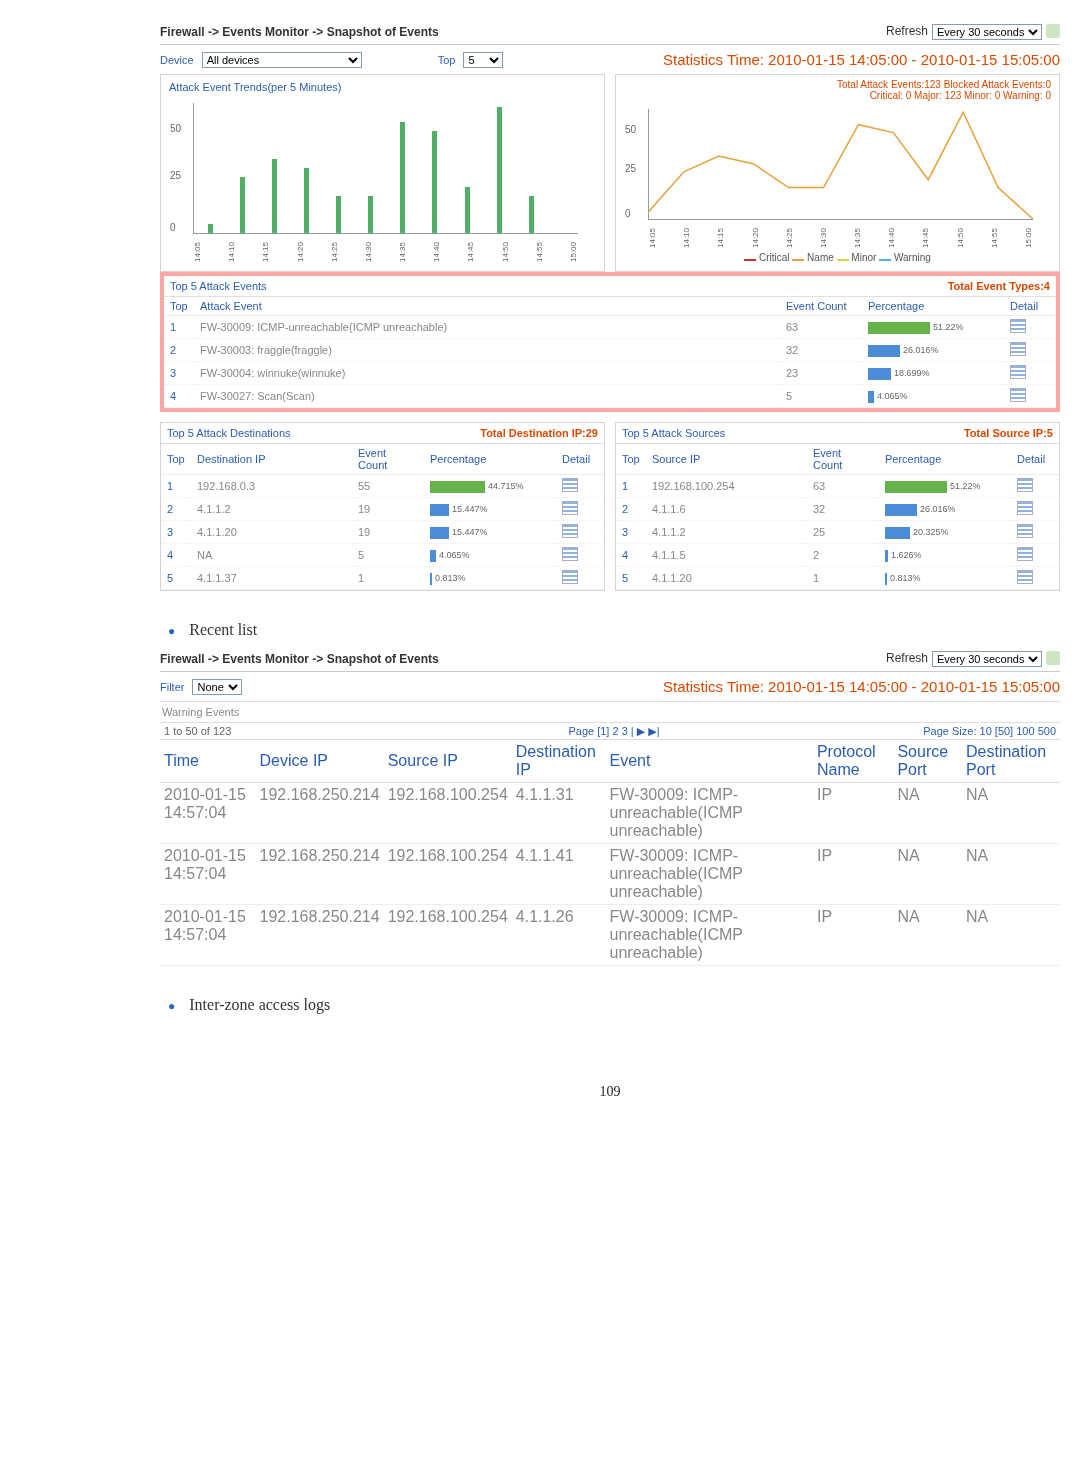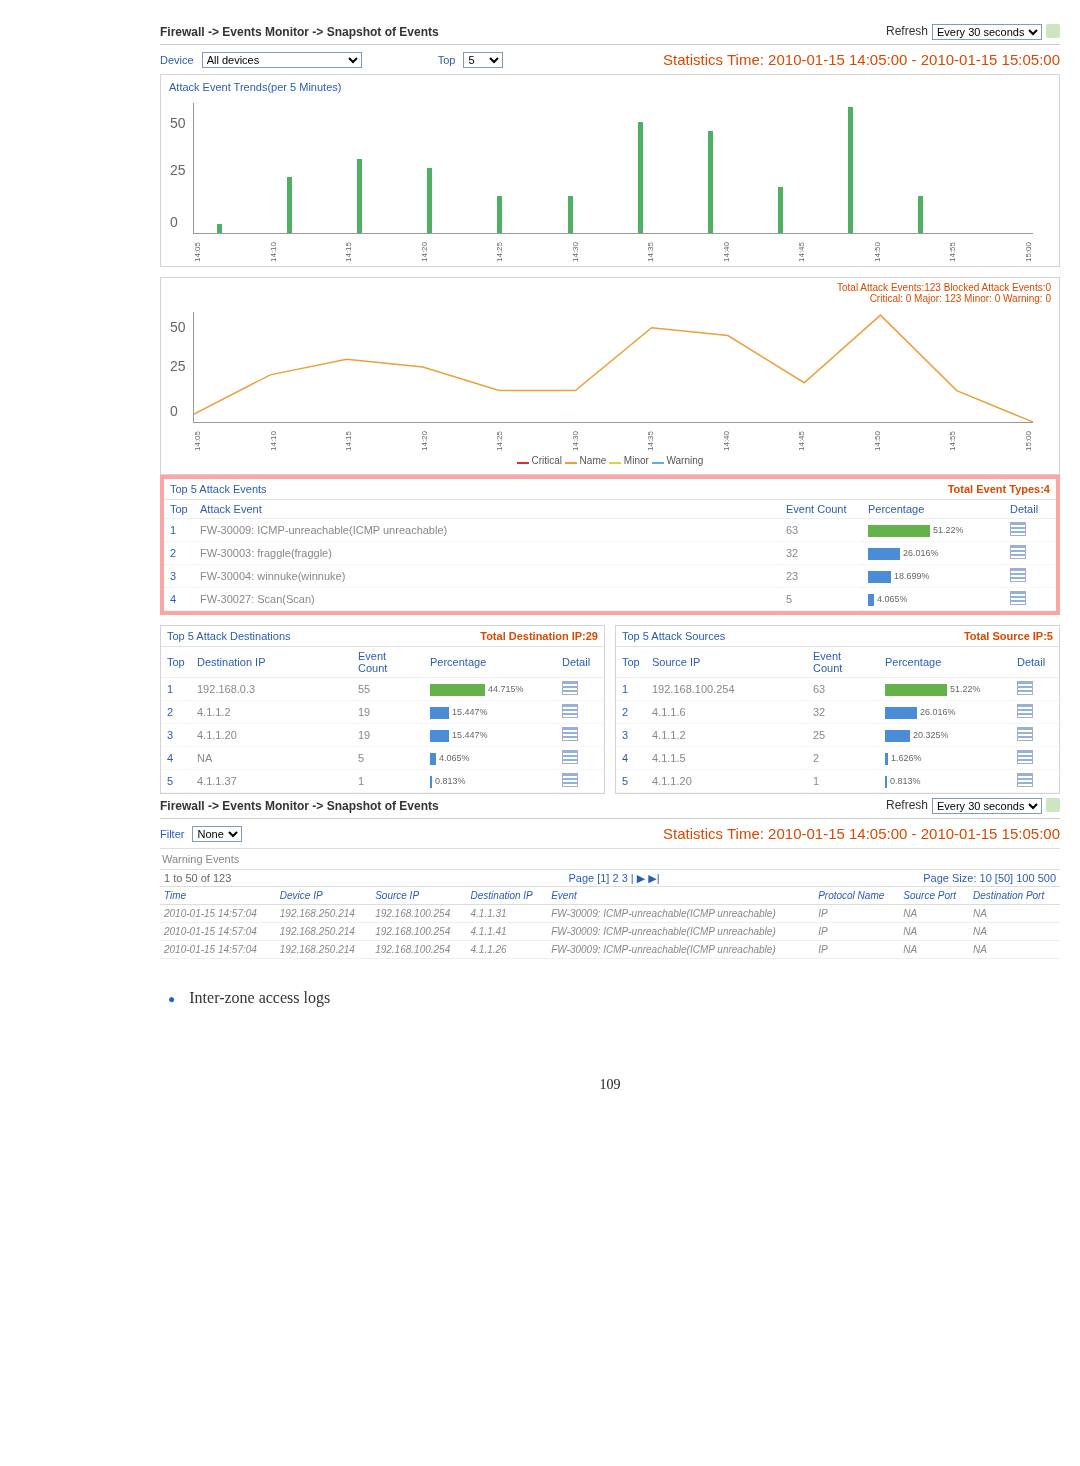--- a/index.html
+++ b/index.html
@@ -4,26 +4,26 @@
 <style>
 body { font-family: Arial, sans-serif; font-size: 11px; background: #fff; margin: 0; padding: 20px 160px; color: #333; }
 .page { width: 900px; }
 .breadcrumb-bar { display: flex; justify-content: space-between; align-items: center; border-bottom: 1px solid #ccc; padding: 4px 0; font-weight: bold; font-size: 12px; }
 .breadcrumb-bar .right { display: flex; align-items: flex-start; gap: 4px; font-weight: normal; }
 select { font-size: 11px; border: 1px solid #7f9db9; background: #fff; }
 .refresh-icon { display: inline-block; width: 14px; height: 14px; background: #cde5c0; border-radius: 2px; position: relative; }
 .filter-row { display: flex; align-items: center; gap: 8px; padding: 6px 0; }
 .filter-row .link { color: #2a5db0; cursor: pointer; }
 .stats-time { color: #d94a00; font-size: 15px; margin-left: auto; }
-.charts-row { display: flex; gap: 10px; flex-direction: column; }
+.charts-row { display: flex; gap: 10px; }
 .chart-box { border: 1px solid #d4d4d4; flex: 1; padding: 4px; }
 .chart-title { color: #2a5db0; font-size: 11px; padding: 2px 4px; }
 .chart-summary { color: #d94a00; font-size: 10px; text-align: right; padding: 0 4px; }
 .chart-area { height: 130px; position: relative; border-left: 1px solid #999; border-bottom: 1px solid #999; margin: 8px 22px 4px 28px; }
-.y-label { position: absolute; left: -24px; font-size: 14px; color: #666; transform: translateY(-50%); }
+.y-label { position: absolute; left: -24px; font-size: 10px; color: #666; transform: translateY(-50%); }
 .x-ticks { display: flex; justify-content: space-between; margin: 0 22px 0 28px; }
 .x-tick { font-size: 8px; color: #666; writing-mode: vertical-rl; transform: rotate(180deg); height: 24px; }
 .legend { text-align: center; font-size: 10px; color: #555; padding: 4px 0; }
 .legend-sw { display: inline-block; width: 10px; height: 10px; vertical-align: middle; margin: 0 3px 0 8px; }
 .bar-pair { position: absolute; bottom: 0; width: 12px; display: flex; gap: 1px; }
 .bar { width: 5px; background: #556fbf; }
 .bar.other { background: #4fb063; }
 .line-seg { position: absolute; width: 12px; height: 2px; }
 .table-panel { border: 4px solid #fca5a5; margin-top: 0; }
 .panel-head { display: flex; justify-content: space-between; padding: 4px 6px; color: #2a5db0; border-bottom: 1px solid #e0e0e0; }
@@ -38,21 +38,21 @@
 .pbar-label { font-size: 9px; color: #666; margin-left: 3px; }
 .detail-icon { display: inline-block; width: 14px; height: 12px; background: repeating-linear-gradient(#8fb3d9 0 2px, #fff 2px 4px); border: 1px solid #aac; }
 .two-col { display: flex; gap: 10px; margin-top: 10px; }
 .two-col > div { flex: 1; border: 1px solid #d4d4d4; }
 .bullet-section { margin: 30px 0 8px 8px; }
 .bullet-section .dot { color: #1f67c0; font-size: 12px; margin-right: 14px; }
 .bullet-section .txt { font-family: Georgia, serif; font-size: 16px; color: #333; }
 .section-label { color: #888; font-size: 11px; padding: 4px 2px; }
 .row-border { border-bottom: 1px solid #ddd; }
 .page-size { float: right; color: #2a5db0; }
-.events-tbl { width: 100%; border-collapse: collapse; font-size: 10px; font-style: italic; }
+.events-tbl { width: 100%; border-collapse: collapse; font-size: 16px; }
 .events-tbl th { text-align: left; color: #2a5db0; font-weight: normal; padding: 3px 4px; border-bottom: 1px solid #ddd; }
 .events-tbl td { padding: 3px 4px; color: #888; border-bottom: 1px solid #eee; vertical-align: top; }
 .page-num { text-align: center; font-family: Georgia, serif; font-size: 14px; margin-top: 70px; color: #222; }
 </style>
 </head>
 <body>
 
 <div class="page">
 
 <div class="breadcrumb-bar">
@@ -330,20 +330,23 @@
               <td>4.1.1.20</td>
               <td>1</td>
               <td class="pbar-cell"><span class="pbar blue" style="width:2px"></span><span class="pbar-label">0.813%</span></td>
               <td><span class="detail-icon"></span></td>
             </tr>
           </tbody>
     </table>
   </div>
 </div>
 
+<div class="bullet-section">
+  <span class="dot">●</span><span class="txt">Recent list</span>
+</div>
 
 <div class="breadcrumb-bar">
   <span>Firewall -&gt; Events Monitor -&gt; Snapshot of Events</span>
   <span class="right">
     <span>Refresh</span>
     <select><option>Every 30 seconds</option></select>
     <span class="refresh-icon"></span>
   </span>
 </div>
 

